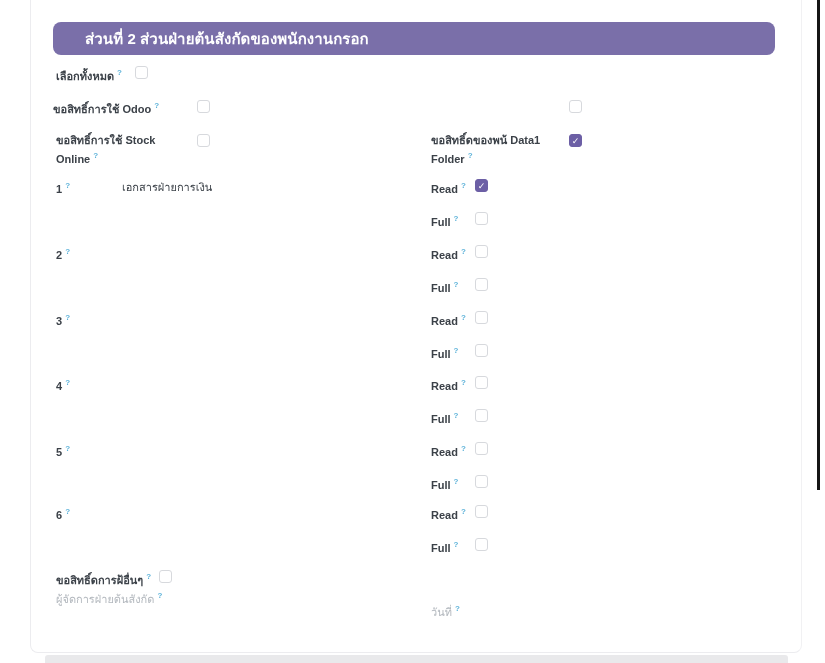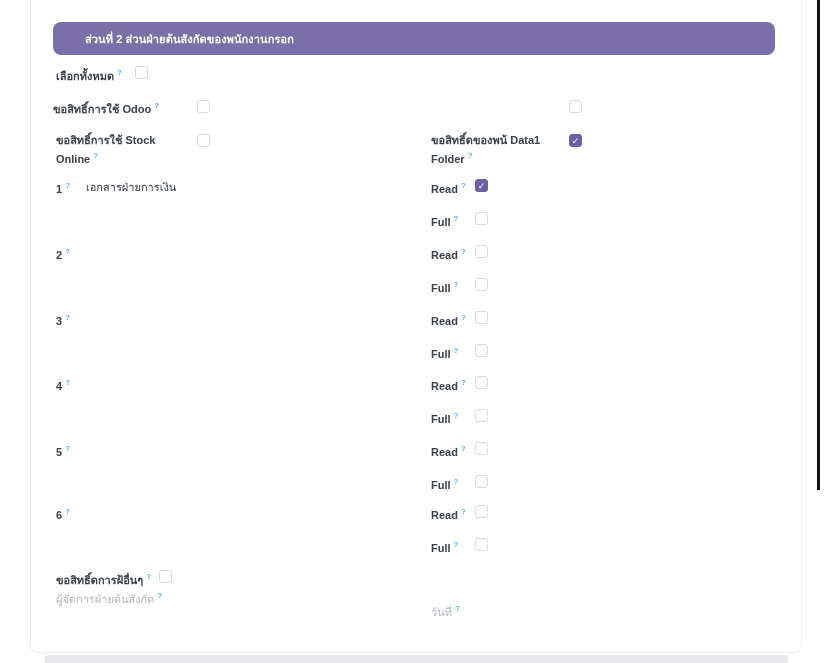--- a/index.html
+++ b/index.html
@@ -9,26 +9,26 @@
   }
   .card{
     position:absolute;left:30px;top:0;width:770px;height:652px;background:#fff;
     border-left:1px solid #ececef;border-right:1px solid #f1f1f3;border-bottom:1px solid #ececef;
     border-radius:0 0 8px 8px;
   }
   .section-header{
     position:absolute;left:22px;top:22px;width:722px;height:33px;
     background:var(--header-bg,#7a6fa9);border-radius:8px;display:flex;align-items:center;
   }
-  .section-header .hdr-text{color:#ffffff;font-weight:bold;font-size:11px;padding-left:32px;letter-spacing:.1px;}
+  .section-header .hdr-text{color:#ffffff;font-weight:bold;font-size:15px;padding-left:32px;letter-spacing:.1px;}
   .field-label{
     position:absolute;font-size:11px;font-weight:600;color:var(--text-color,#3b4148);
     line-height:16px;
   }
-  .field-label.normal{font-weight:400;}
+  .field-label.normal{font-weight:400;margin-left:36px;}
   .field-label.muted{color:var(--muted-color,#b3b8be);font-weight:400;}
   sup.help{color:var(--help-color,#5db2d9);font-size:8px;font-weight:700;margin-left:3px;}
   .cb{
     position:absolute;width:13px;height:13px;box-sizing:border-box;cursor:pointer;
     border:1px solid #d7d9dd;border-radius:3px;background:#fff;
   }
   .cb.checked{background:var(--checkbox-checked-bg,#6c5fa5);border-color:var(--checkbox-checked-bg,#6c5fa5);}
   .cb.checked::after{
     content:"✓";position:absolute;left:0;top:0;width:100%;text-align:center;
     font-size:9px;line-height:12px;color:#fff;font-weight:bold;

